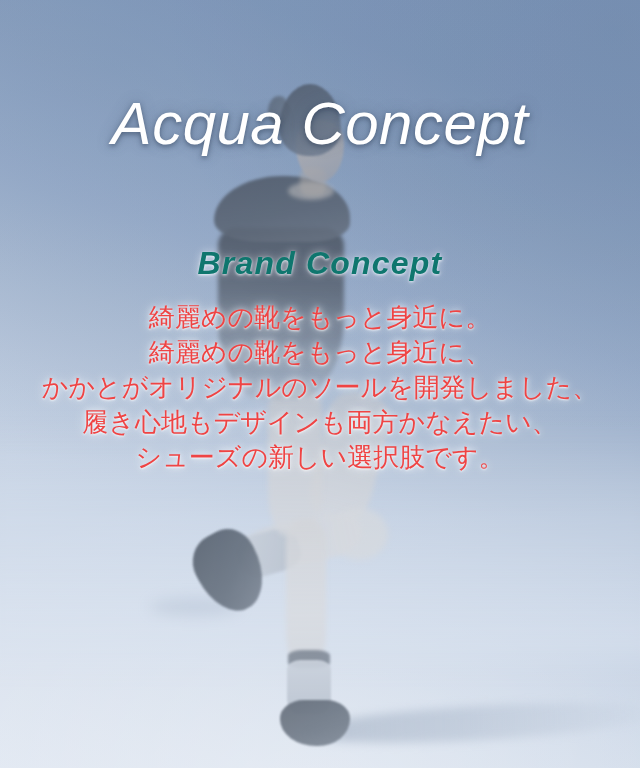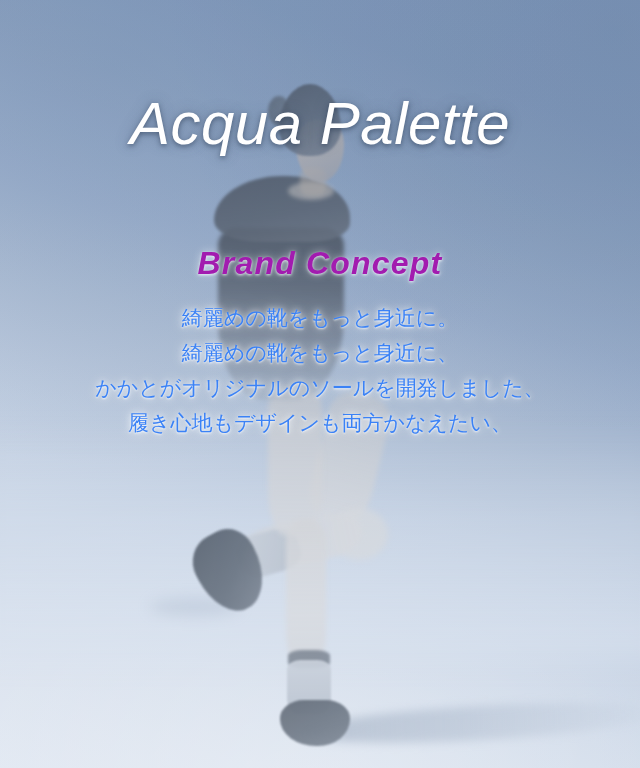--- a/index.html
+++ b/index.html
@@ -295,35 +295,35 @@
   .section-title {
     margin: 0;
     position: absolute;
     top: 244px;
     left: 0; right: 0;
     font-size: 32px;
     line-height: 1.2;
     font-weight: 700;
     font-style: italic;
     letter-spacing: 1.2px;
-    color: #a21caf;
+    color: #0f766e;
     text-shadow:
       0 1px 3px rgba(245,249,255,0.85),
       0 0 9px rgba(240,246,253,0.6);
     white-space: nowrap;
   }
   .concept-body {
     position: absolute;
     top: 300px;
     left: 0; right: 0;
     padding: 0 18px;
-    font-size: 21px;
+    font-size: 26px;
     line-height: 35px;
     font-weight: 400;
-    color: #3b82f6;
+    color: #ef4444;
     text-shadow:
       0 0 6px rgba(250,252,255,0.9),
       0 0 13px rgba(245,250,255,0.75),
       0 1px 2px rgba(255,255,255,0.8);
   }
   .concept-body p {
     margin: 0;
     white-space: nowrap;
   }
 </style>
@@ -357,25 +357,26 @@
     <div class="m-collar"></div>
     <div class="m-neck"></div>
     <div class="m-bun"></div>
     <div class="m-face"></div>
     <div class="m-hair"></div>
   </div>
 
   <div class="haze"></div>
 
   <div class="overlay">
-    <h1 class="brand-title">Acqua Palette</h1>
+    <h1 class="brand-title">Acqua Concept</h1>
 
     <h2 class="section-title">Brand Concept</h2>
 
     <div class="concept-body">
       <p>綺麗めの靴をもっと身近に。</p>
       <p>綺麗めの靴をもっと身近に、</p>
       <p>かかとがオリジナルのソールを開発しました、</p>
       <p>履き心地もデザインも両方かなえたい、</p>
+      <p>シューズの新しい選択肢です。</p>
     </div>
   </div>
 
 </div>
 
 </body></html>

